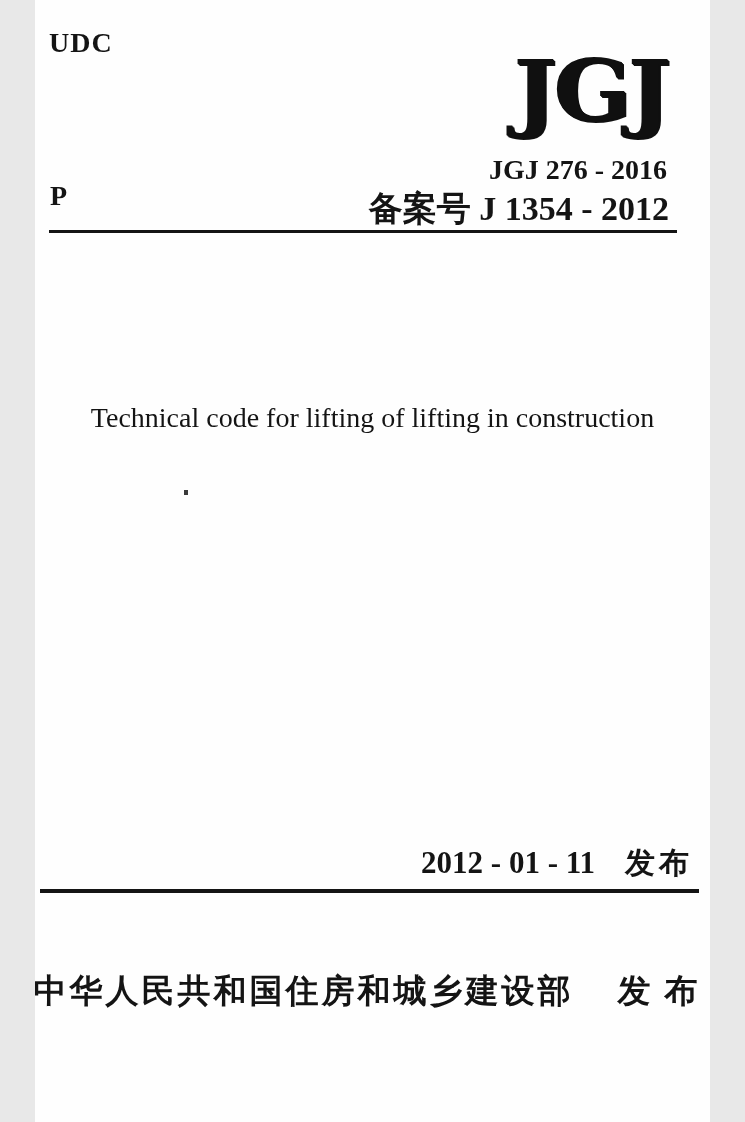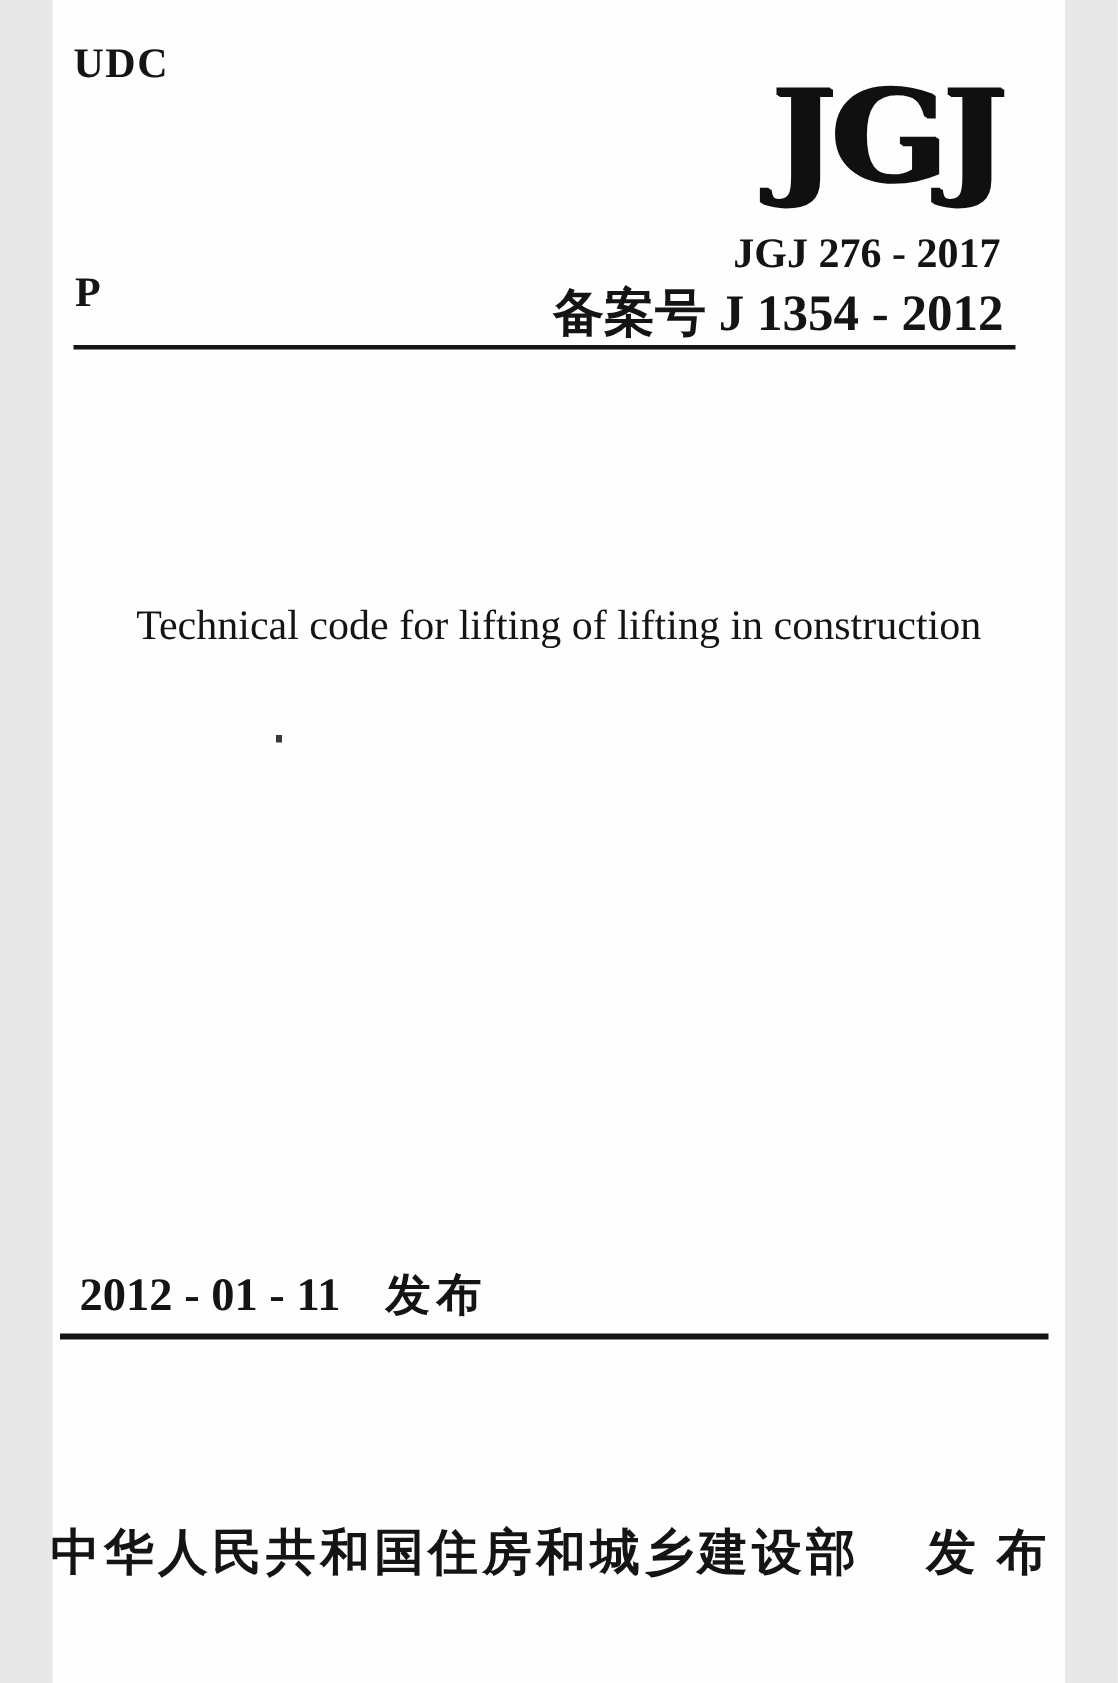--- a/index.html
+++ b/index.html
@@ -67,51 +67,51 @@
     font-size: 28px; font-weight: normal;
     white-space: nowrap;
   }
   .stray-dot {
     position: absolute; left: 149px; top: 490px;
     width: 4px; height: 5px; background: #3a3a3a;
   }
 
   
   .dates-row {
-    position: absolute; left: 18px; right: 27px; top: 843px;
-    display: flex; justify-content: flex-start; align-items: baseline; gap: 44px;
+    position: absolute; left: 18px; right: 17px; top: 843px;
+    display: flex; justify-content: flex-end; align-items: baseline; gap: 44px;
   }
   .date-group { display: flex; align-items: baseline; white-space: nowrap; }
   .date-num {
     font-size: 31px; font-weight: bold;
     font-family: "Liberation Serif", "DejaVu Serif", serif;
   }
   .date-label {
     font-family: "Liberation Sans", "DejaVu Sans", sans-serif;
     font-size: 30px; font-weight: bold;
     margin-left: 30px; letter-spacing: 4px;
   }
   .rule-bottom { left: 5px; right: 11px; top: 889px; height: 4px; }
   .publisher-row {
     position: absolute; left: 0; right: 0; top: 969px;
     display: flex; justify-content: center; align-items: flex-start;
     font-family: "Liberation Sans", "DejaVu Sans", sans-serif;
-    font-weight: bold; white-space: nowrap; margin-top: 44px;
+    font-weight: bold; white-space: nowrap;
   }
   .publisher-name { font-size: 33px; letter-spacing: 3px; }
   .publisher-action { font-size: 33px; letter-spacing: 14px; margin-left: 44px; }
 </style>
 </head>
 <body>
 
 <div class="page">
 
   <div class="udc">UDC</div>
   <div class="logo">JGJ</div>
-  <div class="std-num">JGJ 276 - 2017</div>
+  <div class="std-num">JGJ 276 - 2016</div>
   <div class="record-num">备案号 J 1354 - 2012</div>
   <div class="p-class">P</div>
   <div class="rule rule-top"></div>
 
   <div class="title-en">Technical code for lifting of lifting in construction</div>
   <div class="stray-dot"></div>
 
   <div class="dates-row">
     <div class="date-group">
       <span class="date-num">2012 - 01 - 11</span>

